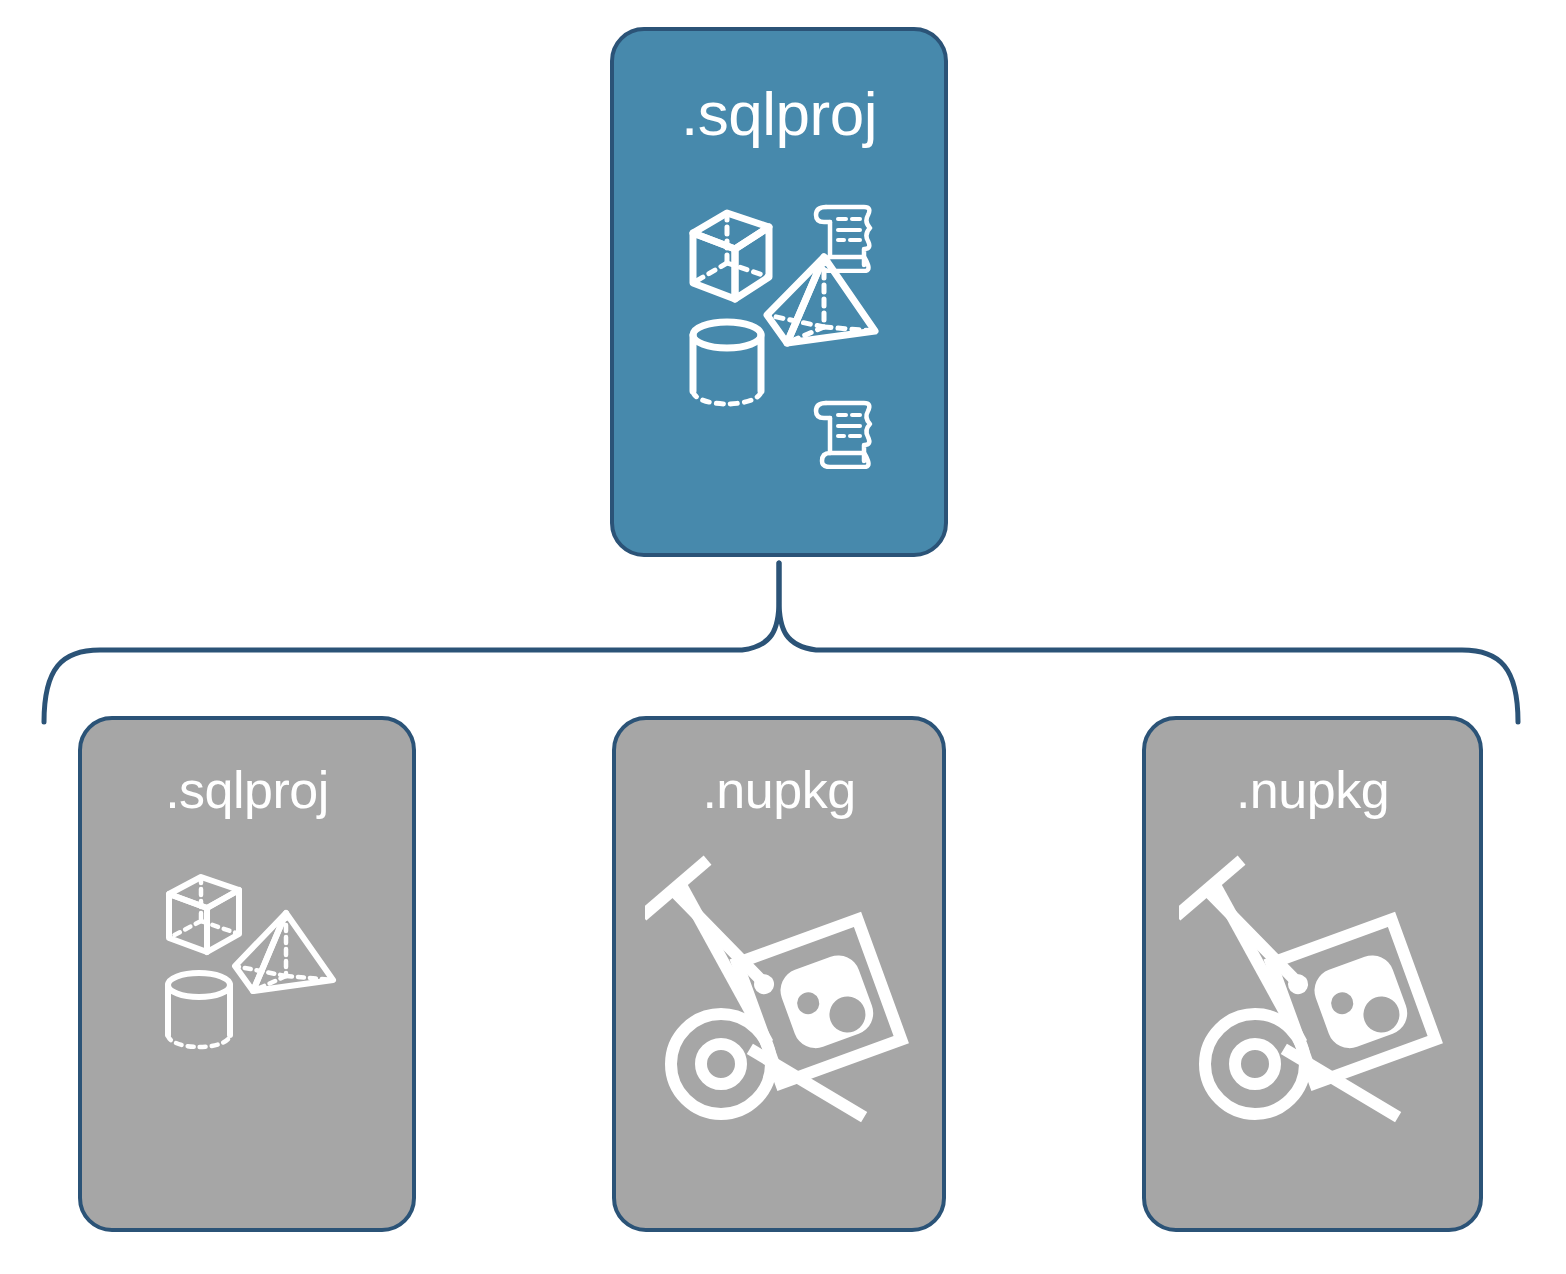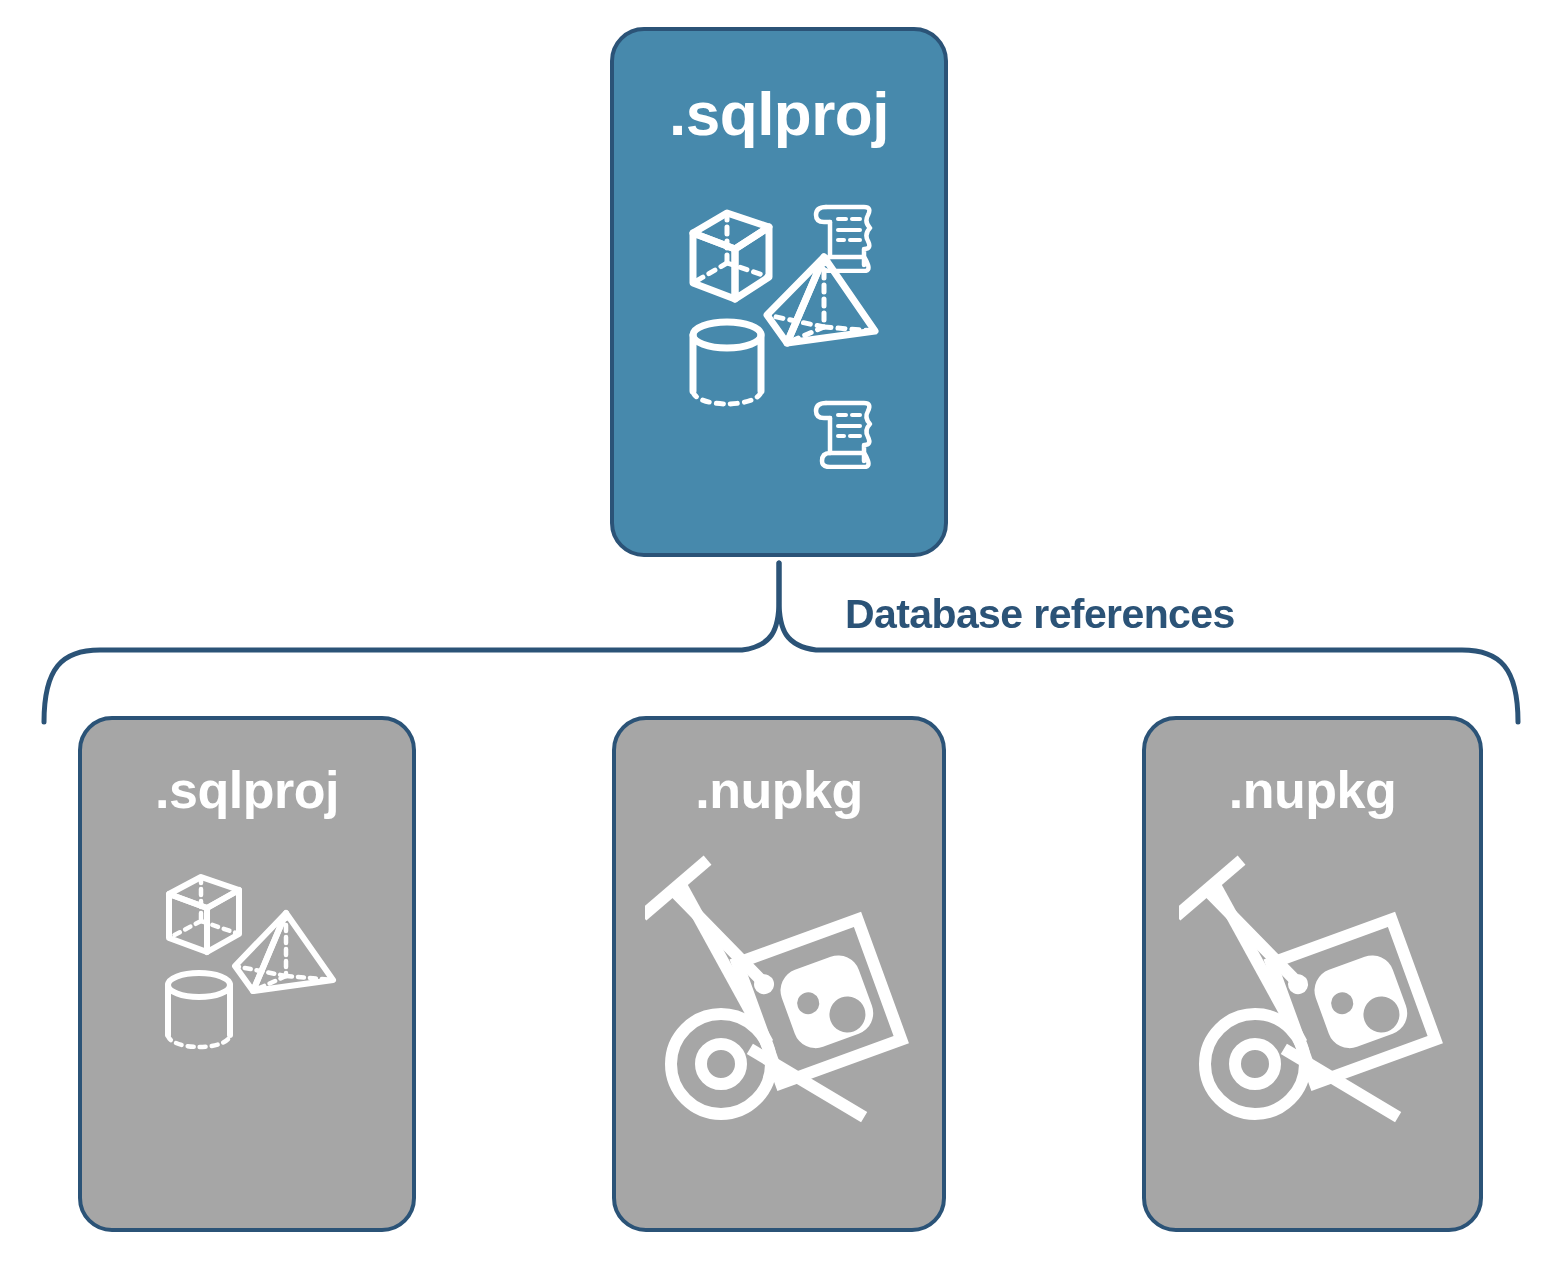--- a/index.html
+++ b/index.html
@@ -27,21 +27,21 @@
     align-items: center;
   }
   .node-primary {
     background: #4789AC;
   }
   .node-secondary {
     background: #A6A6A6;
   }
   .node-title {
     color: #ffffff;
-    font-weight: bold;
+    font-weight: normal;
     letter-spacing: -0.5px;
     line-height: 1;
     white-space: nowrap;
     user-select: none;
   }
   .node-art {
     position: relative;
   }
   .brace-layer {
     position: absolute;
@@ -135,21 +135,20 @@
              C779 630 772 646 742 650
              L100 650
              C62 650 44 668 44 722" stroke="#2B5377" stroke-width="5" stroke-linecap="round" fill="none"></path>
     <path d="M779 563
              L779 600
              C779 630 786 646 816 650
              L1462 650
              C1500 650 1518 668 1518 722" stroke="#2B5377" stroke-width="5" stroke-linecap="round" fill="none"></path>
   </svg>
 
-  <div class="edge-label" style="left:845px; top:594px;">Database references</div>
 
   <div class="node node-secondary" style="left:78px; top:716px; width:338px; height:516px;">
     <div class="node-title" style="font-size:52px; margin-top:44px;">.sqlproj</div>
     <div class="node-art" style="width:200px; height:200px; margin-top:40px;">
       <svg width="200" height="200" viewBox="0 0 200 200" fill="none" stroke="#ffffff" stroke-width="6" stroke-linecap="round" stroke-linejoin="round">
         <g>
           <path d="M22 38 L54 21 L92 34 L60 52 Z"></path>
           <path d="M22 38 L22 82 L60 96 L60 52 Z"></path>
           <path d="M60 52 L92 34 L92 78 L60 96 Z"></path>
           <path d="M54 21 L54 65" stroke-dasharray="6 6" stroke-width="4.5"></path>

